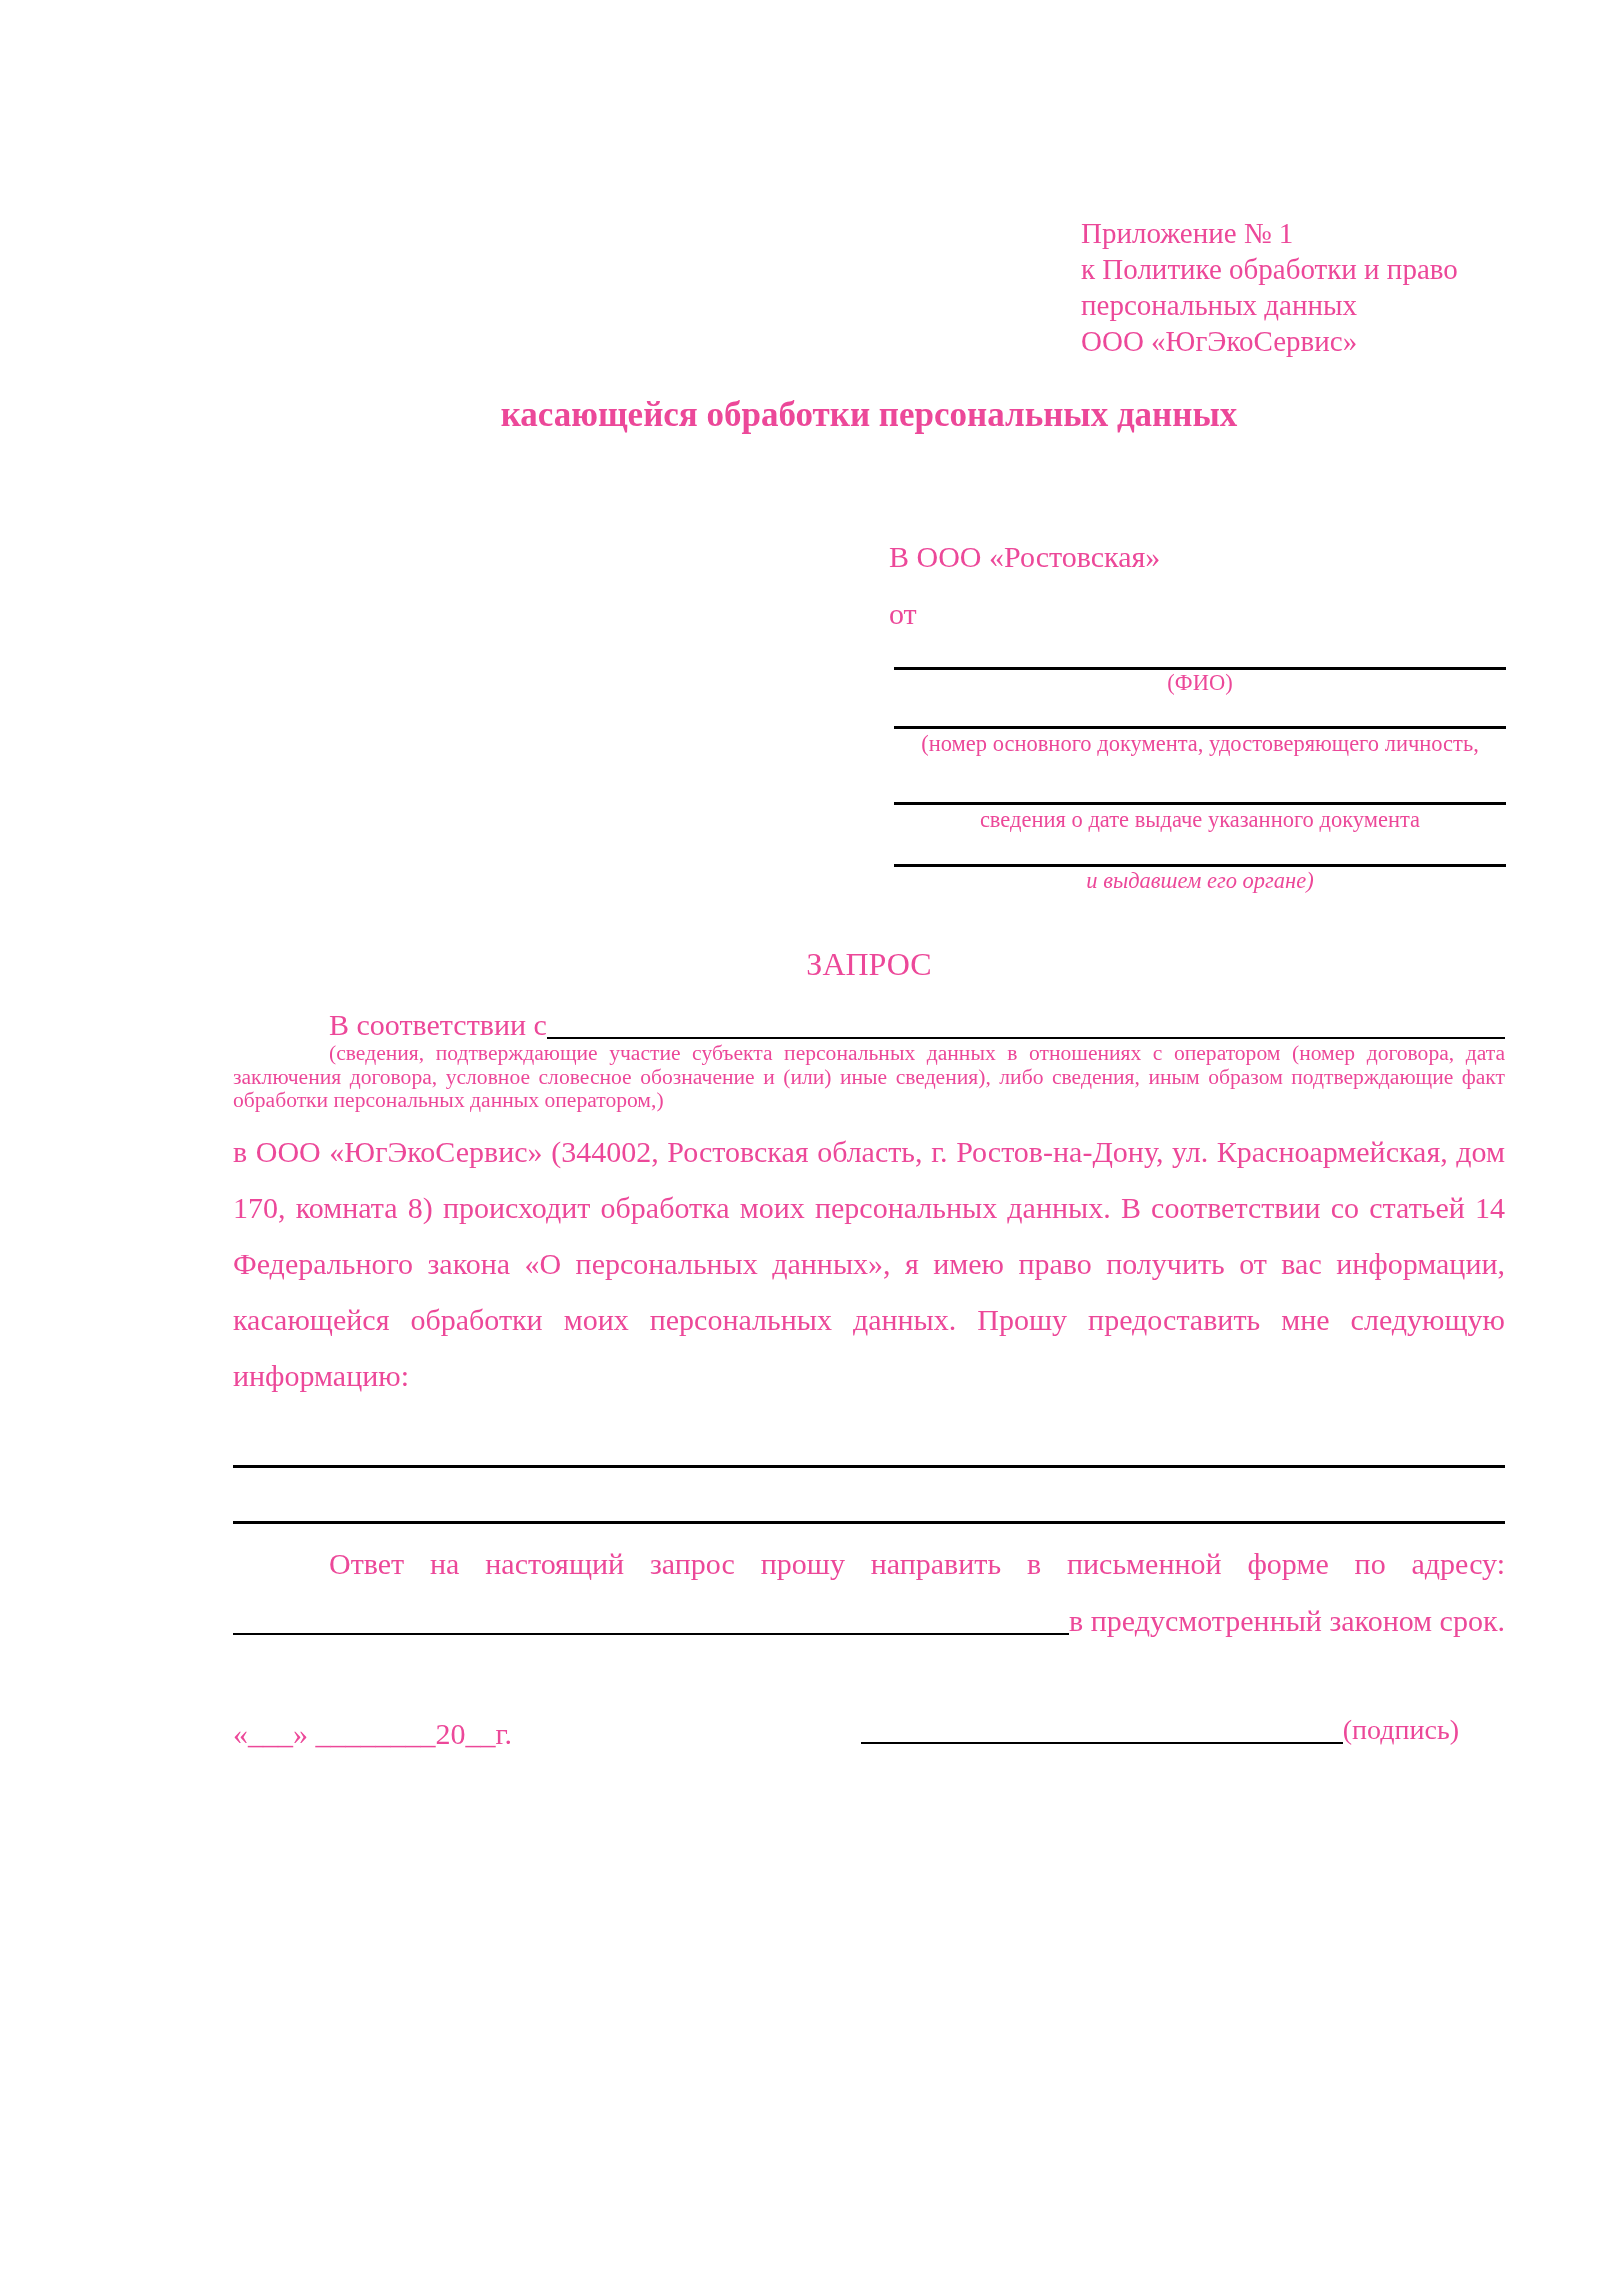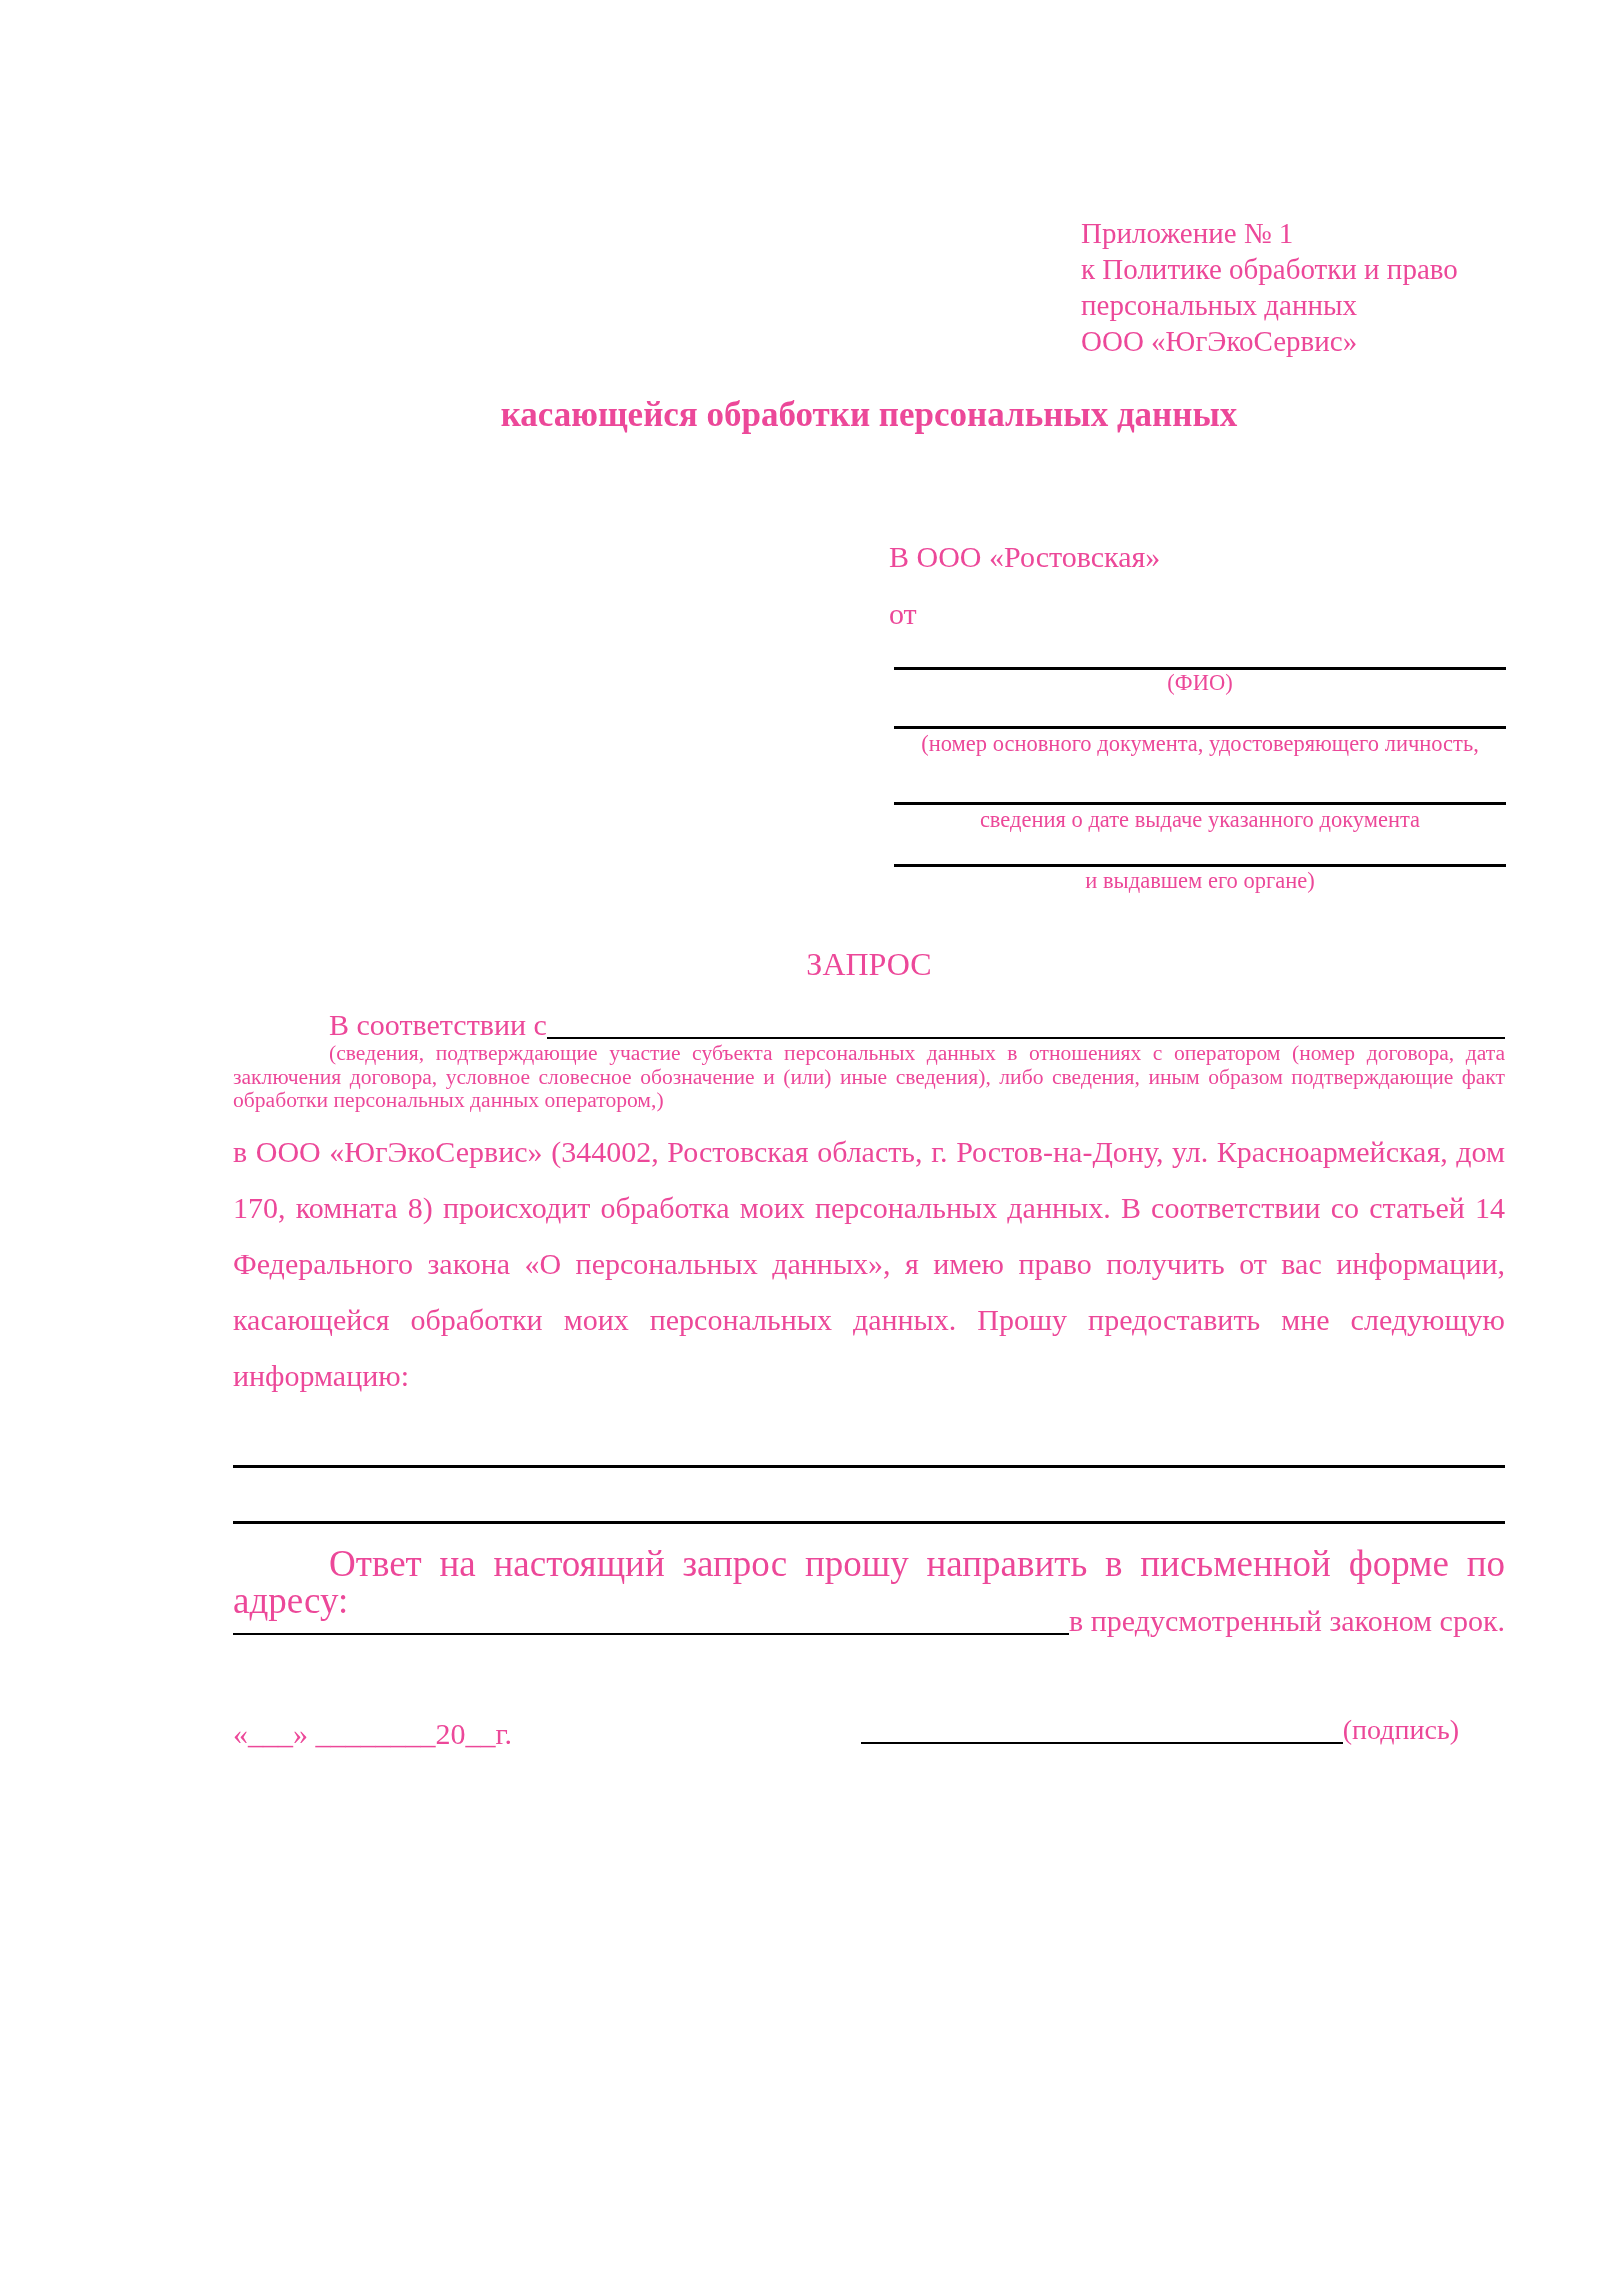--- a/index.html
+++ b/index.html
@@ -42,21 +42,21 @@
   }
 
   .body-para {
     left: 233px; top: 1124px; width: 1272px;
     font-size: 30px; line-height: 56px;
     text-align: justify;
   }
 
   .reply-para {
     left: 233px; top: 1545px; width: 1272px;
-    font-size: 37px; line-height: 37px;
+    font-size: 30px; line-height: 37px;
     text-align: justify; text-align-last: justify; text-indent: 96px;
   }
 
   .address-row { left: 233px; top: 1602px; width: 1272px; font-size: 30px; line-height: 37px; }
   .address-row .suffix { white-space: nowrap; }
 
   .date-line { left: 233px; top: 1715px; font-size: 30px; line-height: 37px; white-space: nowrap; }
 
   .signature-row { left: 861px; top: 1711px; width: 598px; font-size: 28px; line-height: 37px; }
   .signature-row .suffix { white-space: nowrap; }
@@ -83,21 +83,21 @@
   <div class="hline" style="left:894px; top:667px; width:612px;"></div>
   <div class="field-caption" style="top:670px;">(ФИО)</div>
 
   <div class="hline" style="left:894px; top:726px; width:612px;"></div>
   <div class="field-caption" style="top:731px;">(номер основного документа, удостоверяющего личность,</div>
 
   <div class="hline" style="left:894px; top:802px; width:612px;"></div>
   <div class="field-caption" style="top:807px;">сведения о дате выдаче указанного документа</div>
 
   <div class="hline" style="left:894px; top:864px; width:612px;"></div>
-  <div class="field-caption" style="top:868px;">и выдавшем его органе)</div>
+  <div class="field-caption" style="top:868px;font-style:italic;">и выдавшем его органе)</div>
 
   <div class="abs zapros">ЗАПРОС</div>
 
   <div class="abs flex-line basis-row">
     <span class="prefix">В соответствии с</span>
     <span class="fill"></span>
   </div>
 
   <div class="abs basis-note">(сведения, подтверждающие участие субъекта персональных данных в отношениях с оператором (номер договора, дата заключения договора, условное словесное обозначение и (или) иные сведения), либо сведения, иным образом подтверждающие факт обработки персональных данных оператором,)</div>
 

